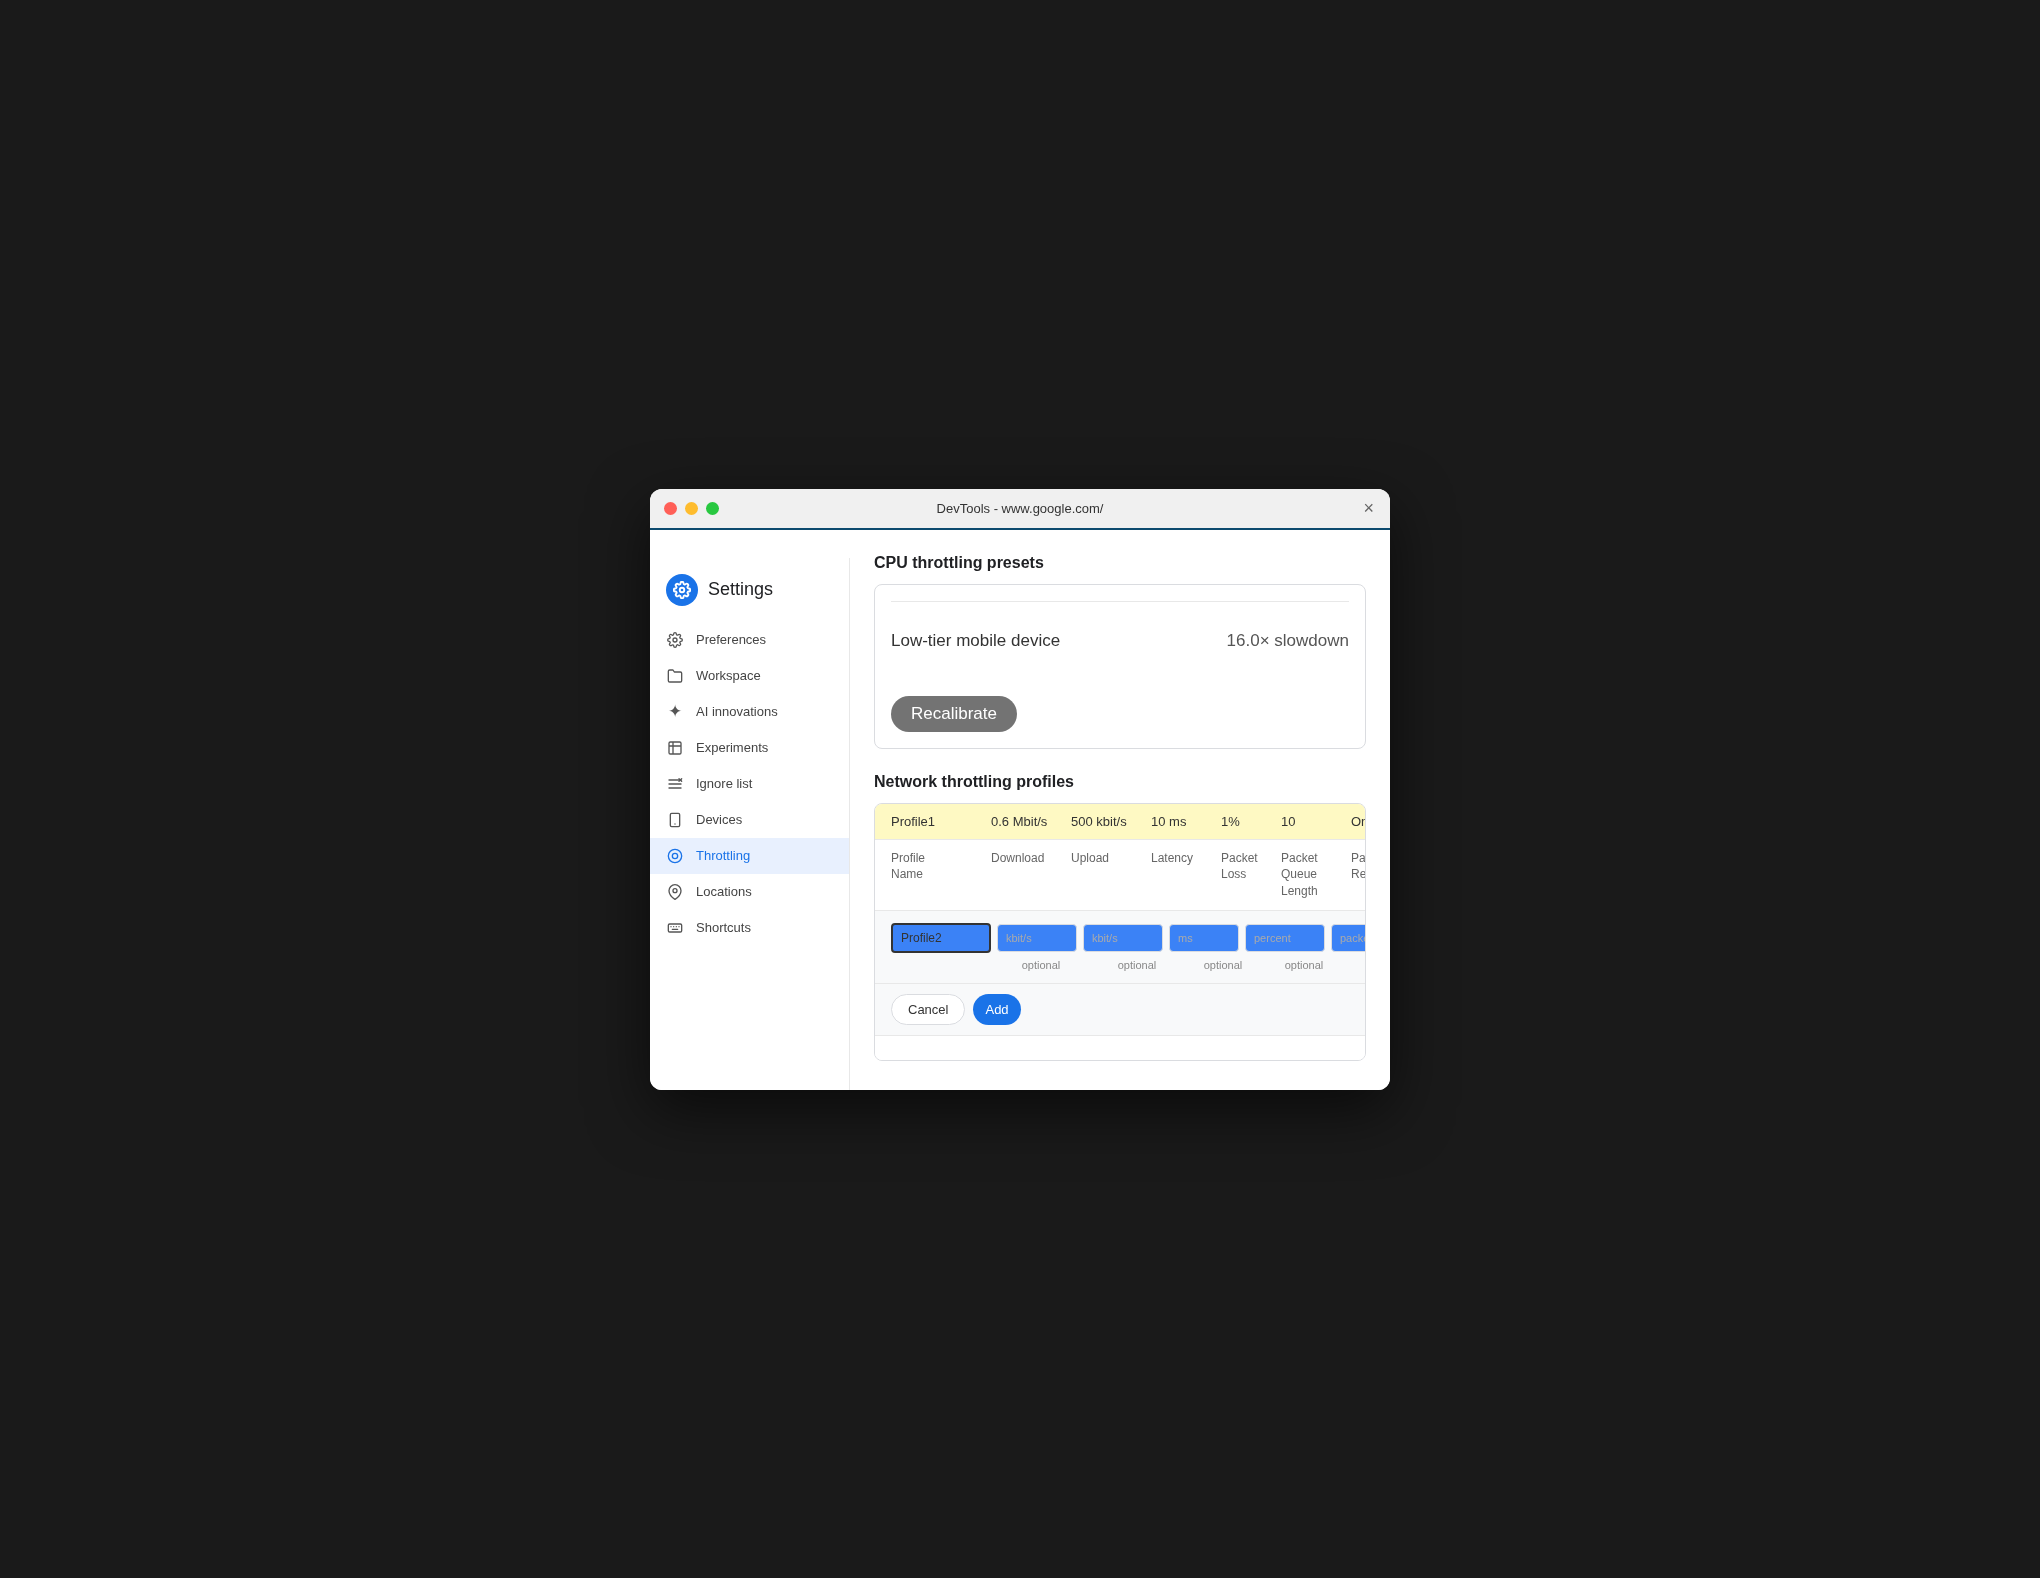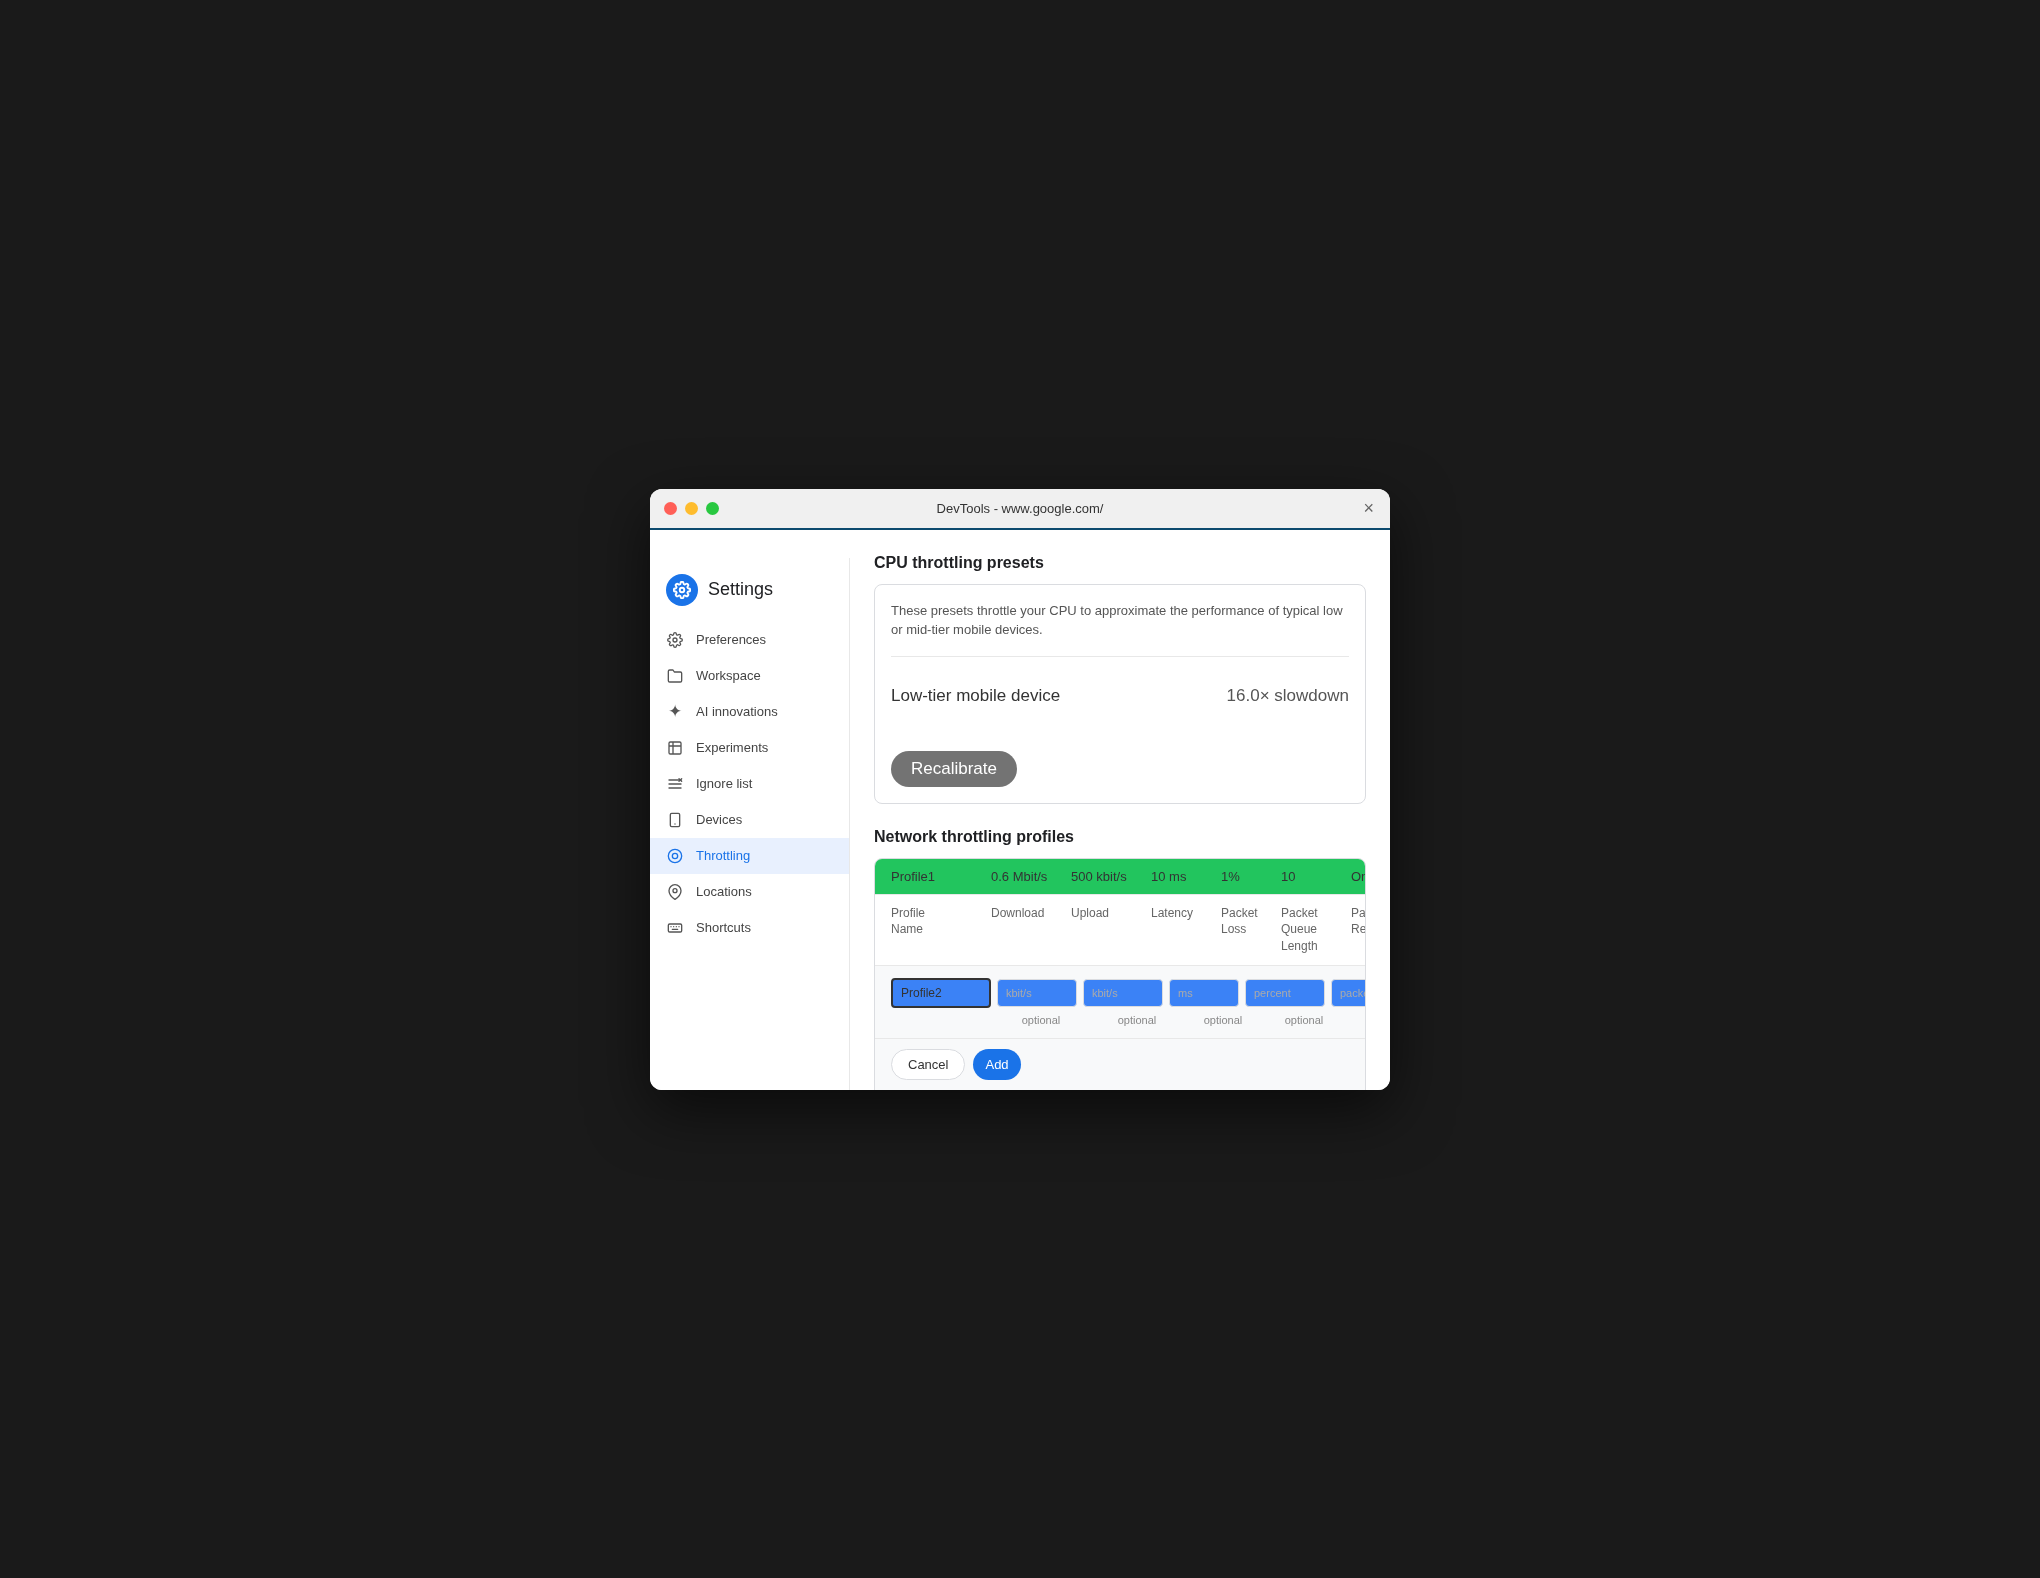--- a/index.html
+++ b/index.html
@@ -195,21 +195,21 @@
     }
 
     .profile-row-existing {
       display: grid;
       grid-template-columns: 100px 80px 80px 70px 60px 70px 80px;
       padding: 10px 16px;
       font-size: 13px;
       color: #333;
       border-bottom: 1px solid #e8e8e8;
       align-items: center;
-      background: #22c55e;
+      background: #fef9c3;
     }
 
     .profile-row-header {
       display: grid;
       grid-template-columns: 100px 80px 80px 70px 60px 70px 80px;
       padding: 10px 16px;
       font-size: 12px;
       color: #555;
       border-bottom: 1px solid #e8e8e8;
       align-items: start;
@@ -416,21 +416,20 @@
         </span>
         <span>Shortcuts</span>
       </div>
     </div>
 
     <div class="main-content">
 
       <div>
         <div class="section-title">CPU throttling presets</div>
         <div class="cpu-box">
-          <p class="cpu-description">These presets throttle your CPU to approximate the performance of typical low or mid-tier mobile devices.</p>
           <div class="cpu-preset-row">
             <span>Low-tier mobile device</span>
             <span class="slowdown-label">16.0× slowdown</span>
           </div>
           <button class="recalibrate-btn">Recalibrate</button>
         </div>
       </div>
 
       <div>
         <div class="section-title">Network throttling profiles</div>

